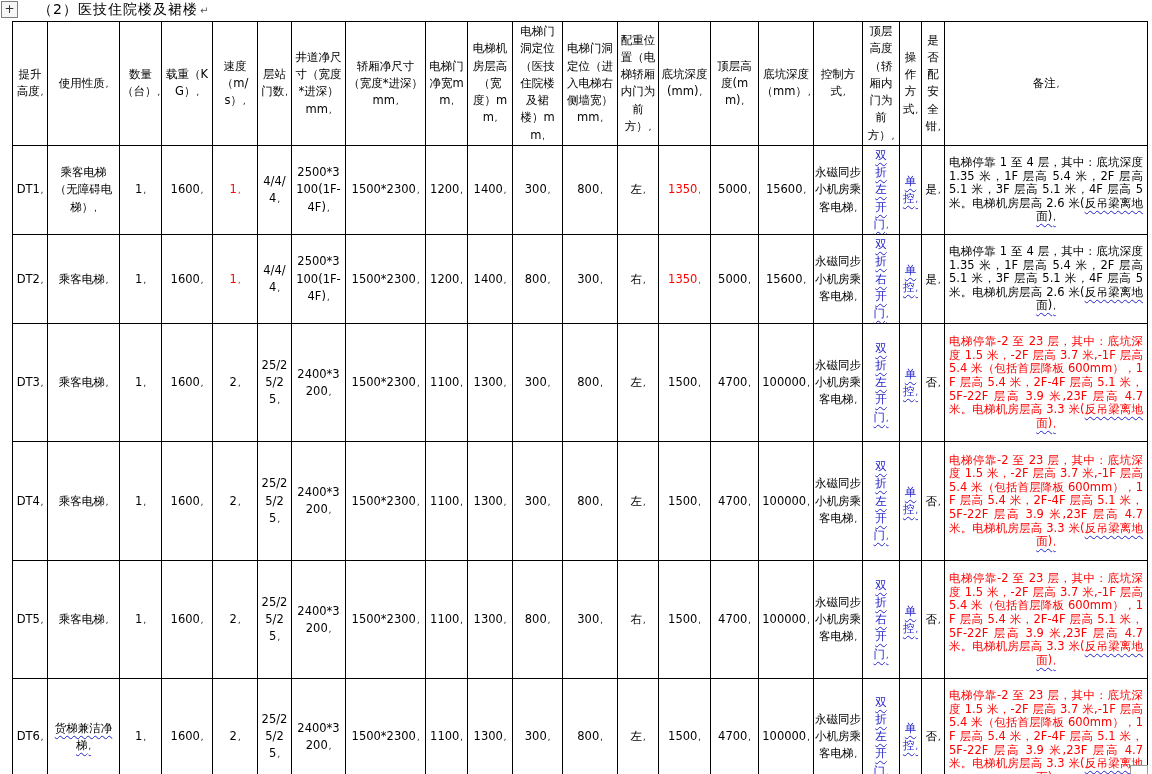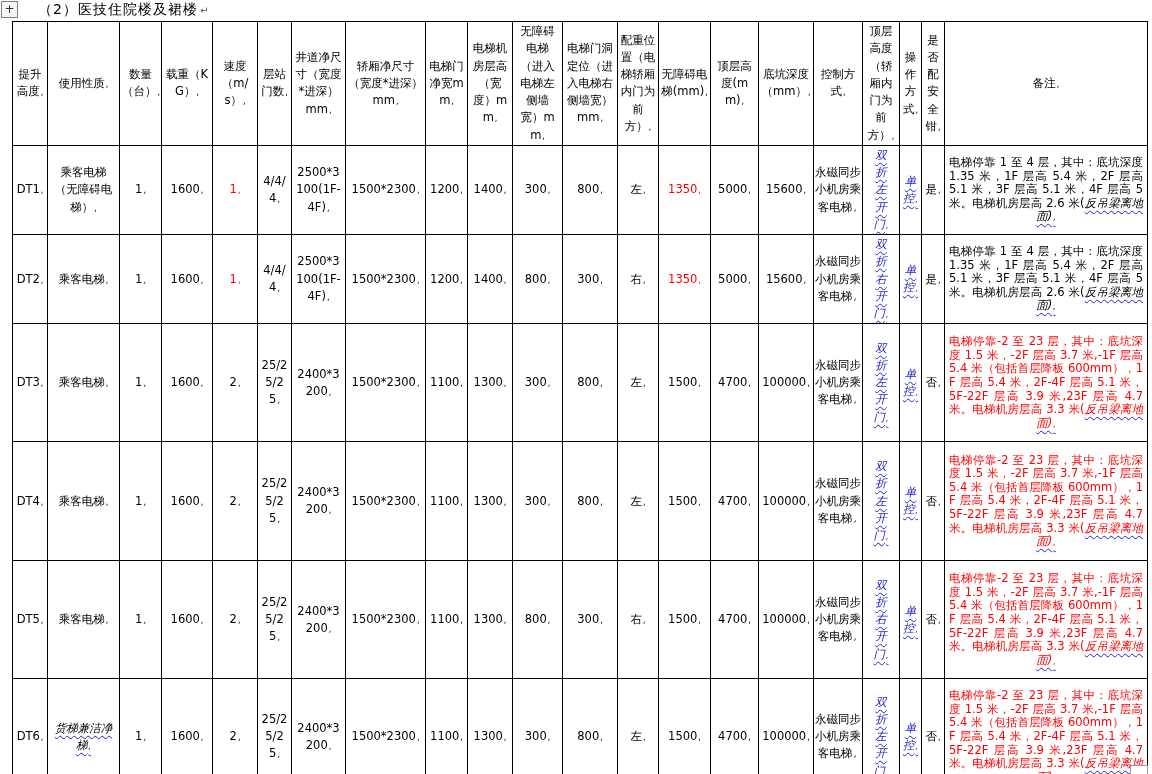--- a/index.html
+++ b/index.html
@@ -19,29 +19,29 @@
     table-layout:fixed; font-size:11.5px; }
   th, td { border:1px solid #000; text-align:center; vertical-align:middle;
     font-weight:normal; padding:1px 2px; word-break:break-all; line-height:1.5; overflow:hidden; }
   thead tr { height:111px; }
   tbody tr:nth-child(1), tbody tr:nth-child(2) { height:85px; }
   tbody tr:nth-child(3) { height:118px; }
   tbody tr:nth-child(4) { height:119px; }
   tbody tr:nth-child(5) { height:118px; }
   tbody tr:nth-child(6) { height:116px; }
 
-  .pad0 { padding:1px 1px;font-family:Liberation Mono, monospace; }
+  .pad0 { padding:1px 1px; }
   .vert { padding:1px 10px; }
   .remark-cell { line-height:1.18; padding:6px 4px; text-align:justify; text-align-last:center; }
 
   .red { color:var(--c-red,#ff0000); }
   .blue { color:var(--c-blue,#2222cc); }
   .u-wavy { text-decoration-line:underline; text-decoration-style:wavy;
     text-decoration-color:var(--c-blue,#2222cc); text-decoration-thickness:1px;
-    text-underline-offset:3px;font-style:italic; }
+    text-underline-offset:3px; }
   .cm::after { content:","; font-size:8px; margin-left:1px; }
 </style>
 </head>
 <body>
 
 <div class="move-handle">+</div>
 <div class="title"><span>（2）医技住院楼及裙楼</span><span class="pmark">↵</span></div>
 
 <table>
   <colgroup>
@@ -72,24 +72,24 @@
         <th><span class="cm">提升高度</span></th>
         <th><span class="cm">使用性质</span></th>
         <th><span class="cm">数量（台）</span></th>
         <th><span class="cm">载重（KG）</span></th>
         <th><span class="cm">速度（m/s）</span></th>
         <th><span class="cm">层站门数</span></th>
         <th><span class="cm">井道净尺寸（宽度*进深）mm</span></th>
         <th><span class="cm">轿厢净尺寸（宽度*进深）mm</span></th>
         <th><span class="cm">电梯门净宽mm</span></th>
         <th><span class="cm">电梯机房层高（宽度）mm</span></th>
-        <th><span class="cm">无障碍电梯（进入电梯左侧墙宽）mm</span></th>
+        <th><span class="cm">电梯门洞定位（医技住院楼及裙楼）mm</span></th>
         <th><span class="cm">电梯门洞定位（进入电梯右侧墙宽）mm</span></th>
         <th><span class="cm">配重位置（电梯轿厢内门为前方）</span></th>
-        <th><span class="cm">无障碍电梯(mm)</span></th>
+        <th><span class="cm">底坑深度(mm)</span></th>
         <th><span class="cm">顶层高度(mm)</span></th>
         <th><span class="cm">底坑深度（mm）</span></th>
         <th><span class="cm">控制方式</span></th>
         <th><span class="cm">顶层高度（轿厢内门为前方）</span></th>
         <th><span class="cm">操作方式</span></th>
         <th><span class="cm">是否配安全钳</span></th>
         <th><span class="cm">备注</span></th>
       </tr>
     </thead>
   <tbody>

